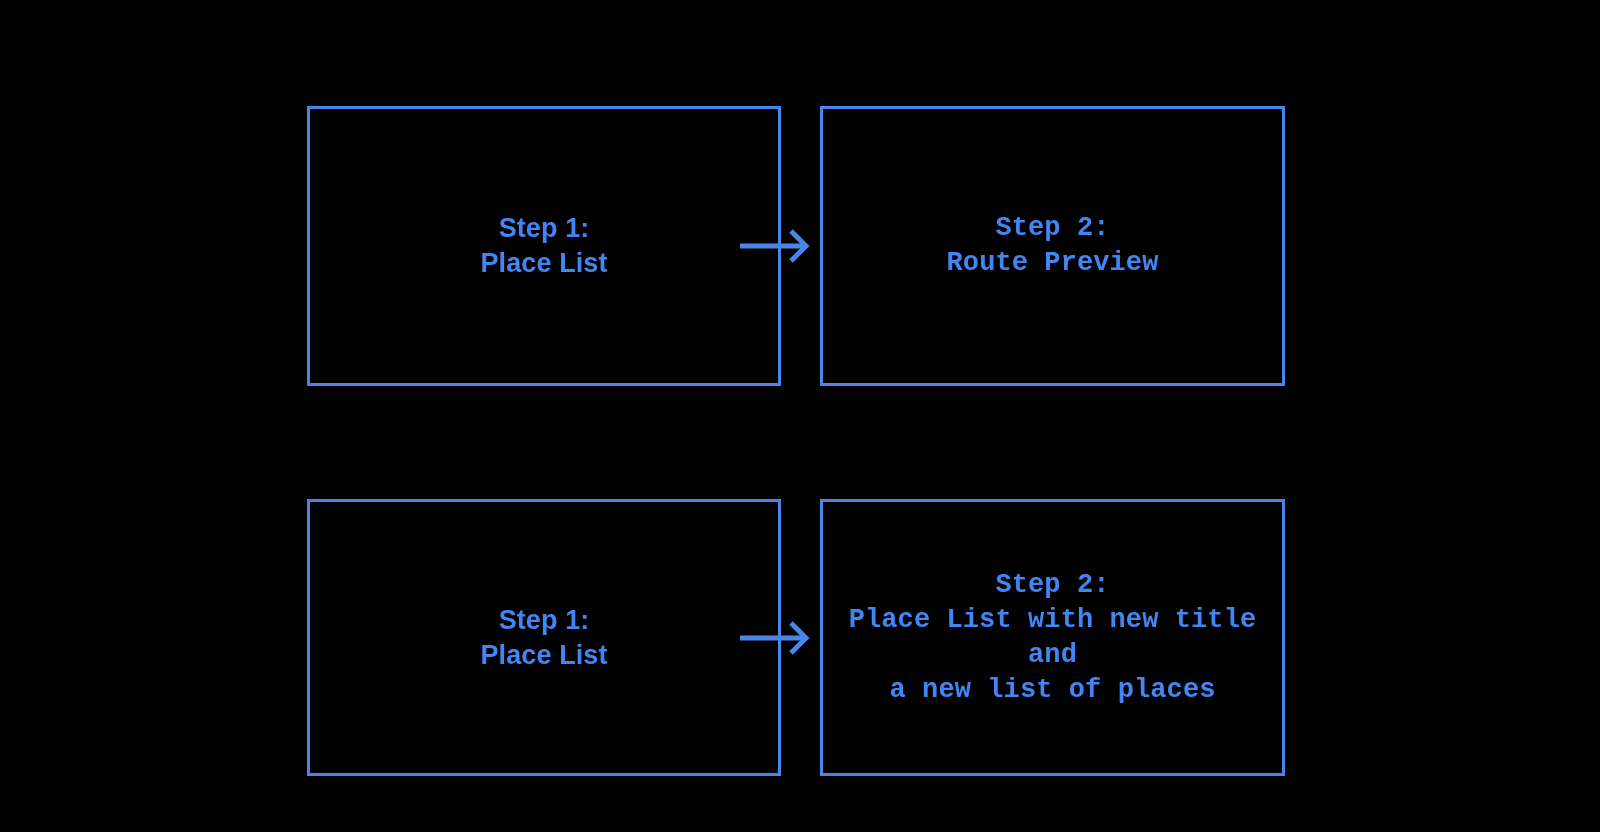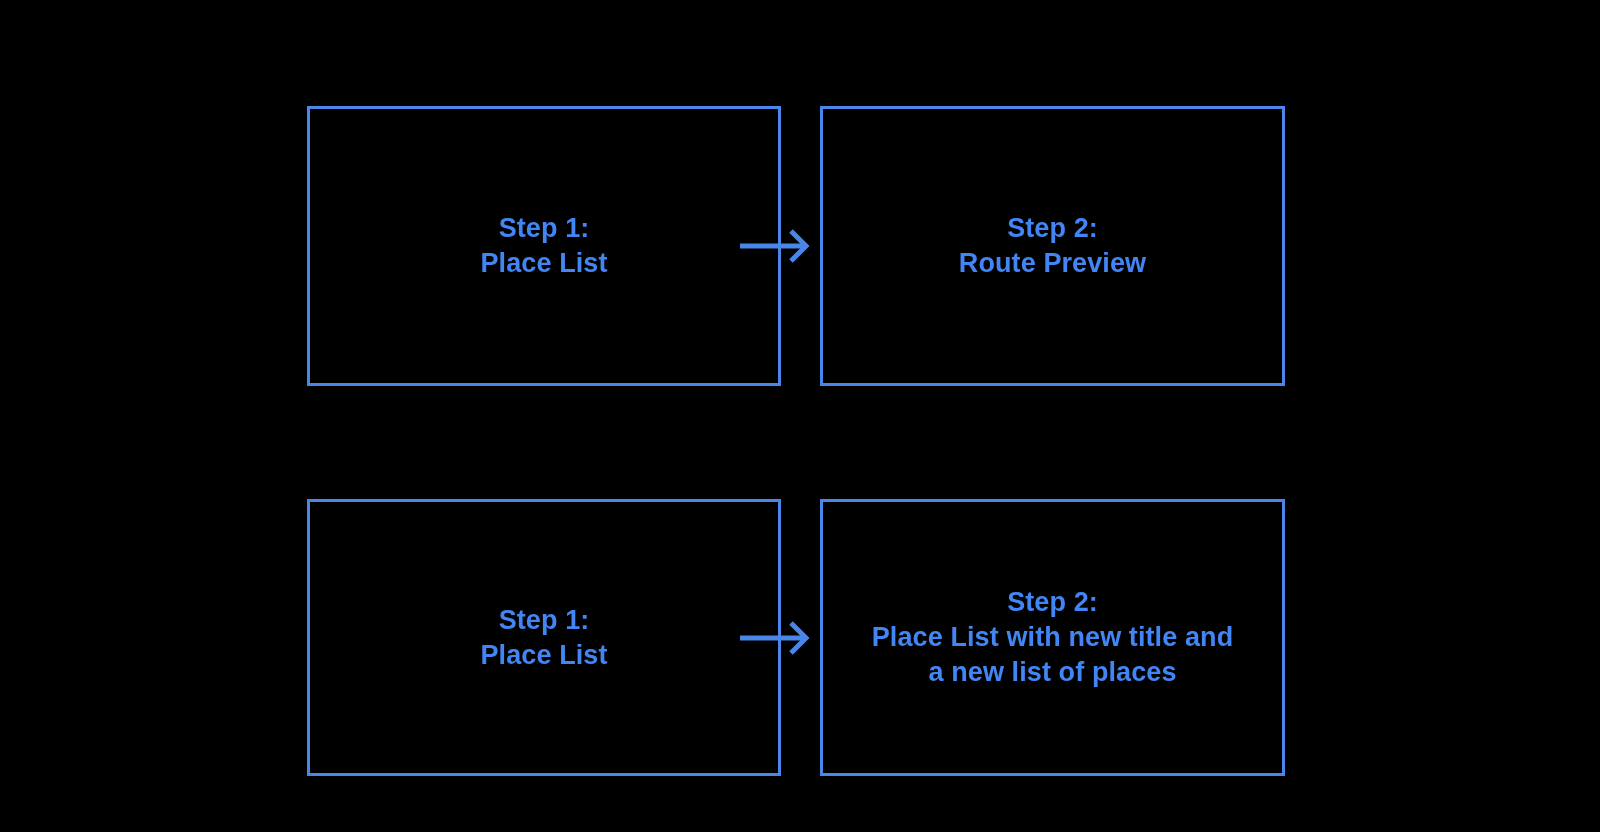--- a/index.html
+++ b/index.html
@@ -34,21 +34,21 @@
     top: 0;
     box-sizing: border-box;
     border: 3px solid #4a86e8;
     background: transparent;
     display: flex;
     align-items: center;
     justify-content: center;
     text-align: center;
   }
   .node-box.col-0 { left: 307px; width: 474px; }
-  .node-box.col-1 { left: 820px; width: 465px; }
+  .node-box.col-1 { left: 820px; width: 465px; font-family: Liberation Mono, monospace; }
   #row-0 .node-box { height: 280px; }
   #row-1 .node-box { height: 277px; }
 
   .node-label {
     color: #4285f4;
     font-size: 27px;
     font-weight: bold;
     line-height: 35px;
     letter-spacing: 0.1px;
     white-space: pre-line;

